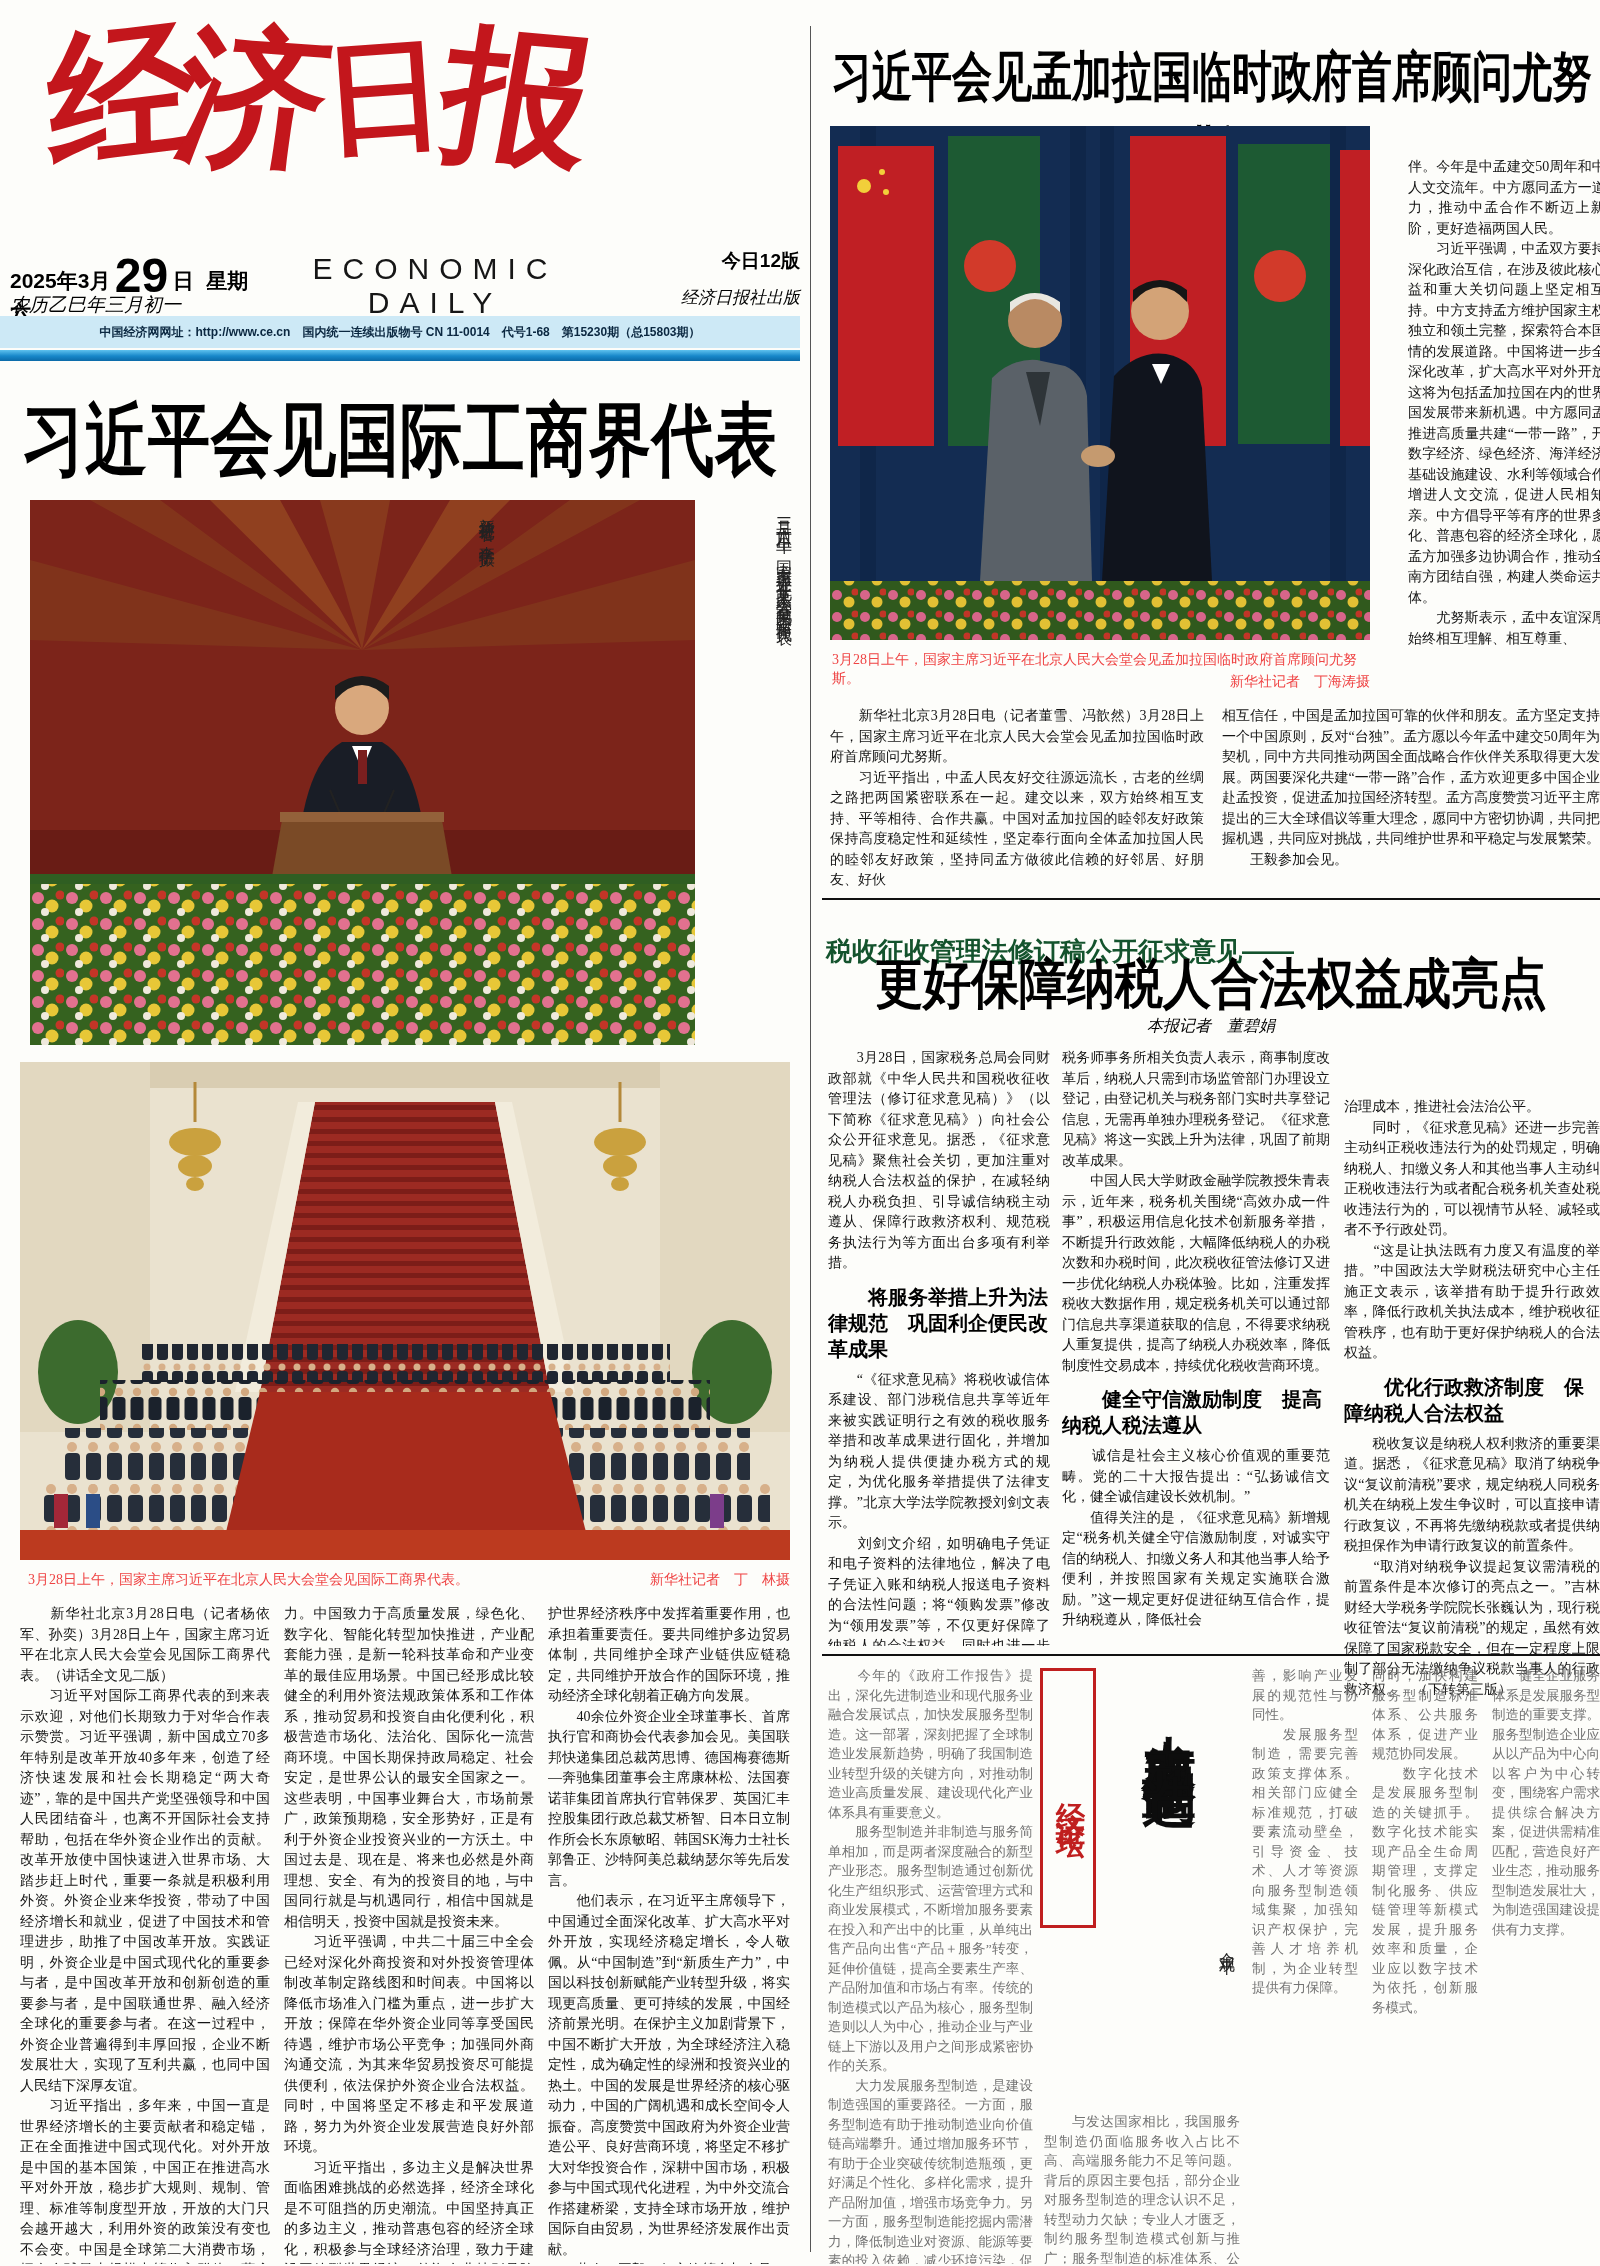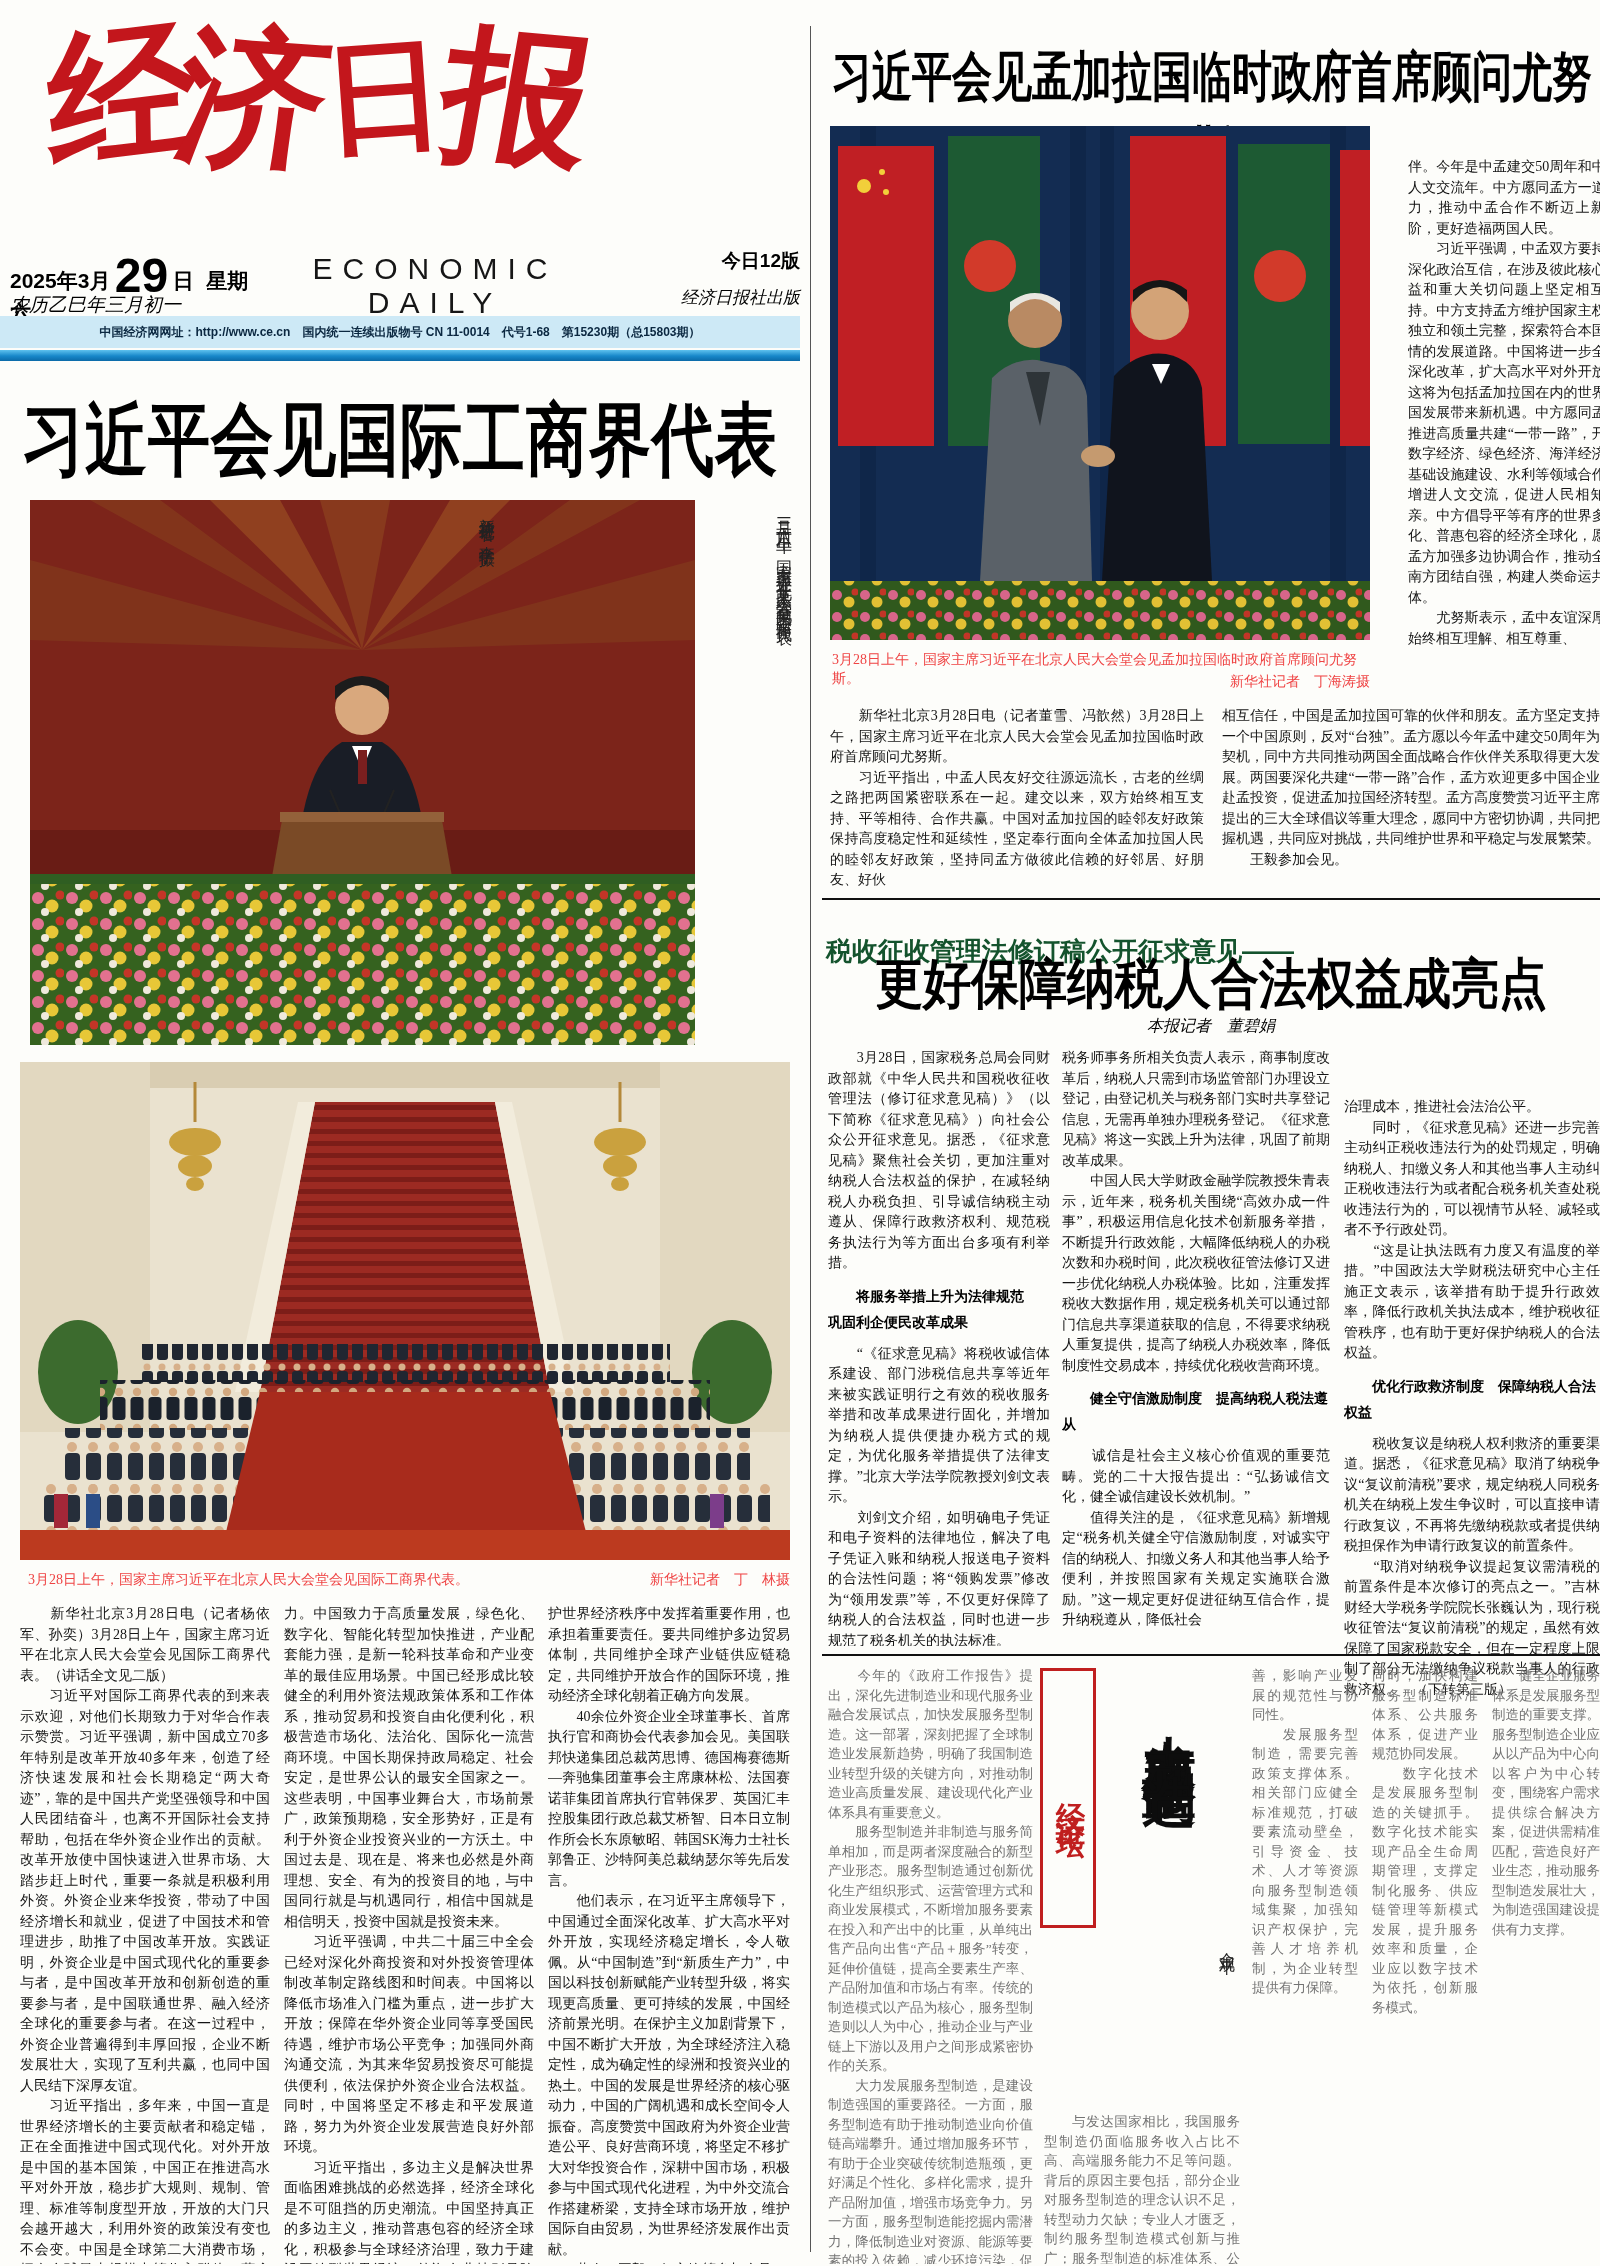--- a/index.html
+++ b/index.html
@@ -12,21 +12,21 @@
   .smalltxt{font:13.5px/19.5px "Liberation Serif","DejaVu Serif",serif;text-align:justify;
            white-space:pre-wrap;overflow:hidden;color:#737373;}
   .caption{font:14px/19px "Liberation Serif","DejaVu Serif",serif;color:#ef4444;}
   .masthead-char{display:inline-block;width:128px;font-size:148px;line-height:1.2;font-weight:bold;
            color:#c3161c;font-family:"DejaVu Serif","Liberation Serif",serif;}
   .masthead-char:nth-child(1){transform:rotate(-7deg) skewX(-6deg);}
   .masthead-char:nth-child(2){transform:rotate(4deg) skewX(-4deg);}
   .masthead-char:nth-child(3){transform:rotate(-4deg) scale(.82);}
   .masthead-char:nth-child(4){transform:rotate(5deg) skewX(-5deg);}
   .vtext{writing-mode:vertical-rl;}
-  .subhead{font-weight:bold;font-size:14px;line-height:26px;text-indent:2em;margin:10px 0 8px 0;
+  .subhead{font-weight:bold;font-size:20px;line-height:26px;text-indent:2em;margin:10px 0 8px 0;
            white-space:normal;font-family:"Liberation Serif",serif;color:#000;}
   .rule-h{background:#111;height:2px;}
   .rule-v{background:#555;width:1px;}
 </style>
 </head>
 <body>
 
 <div id="page">
 
   <div class="abs" style="left:48px;top:8px;width:540px;height:228px;">

